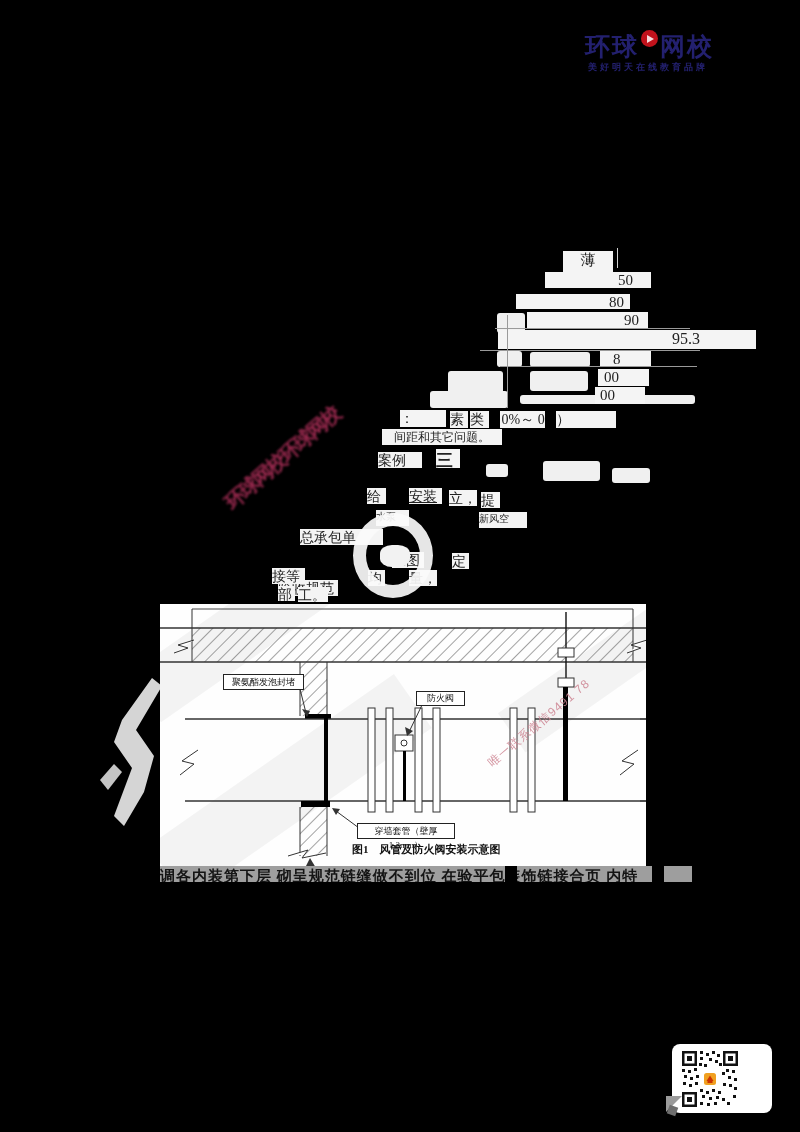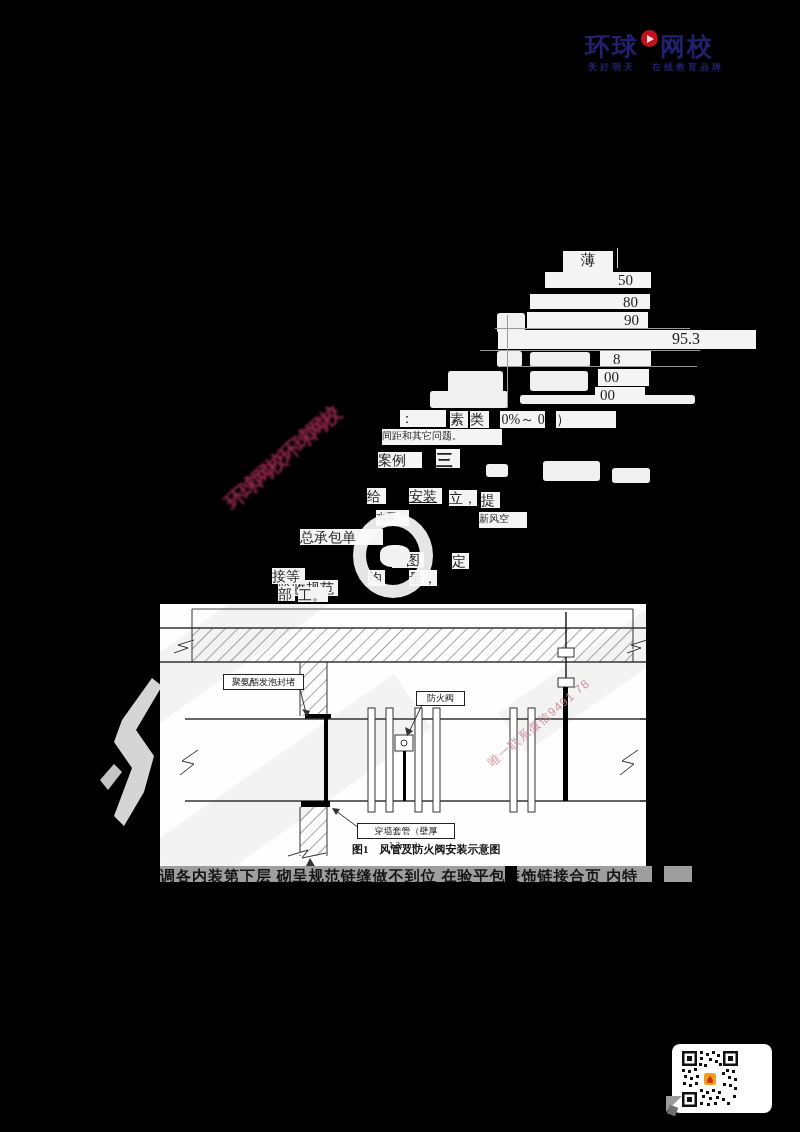--- a/index.html
+++ b/index.html
@@ -12,21 +12,21 @@
   .blob{position:absolute;background:#f0f0f0;border-radius:3px;}
   .tline{position:absolute;background:#9a9a9a;}
   
   .logo{position:absolute;left:585px;top:30px;display:flex;color:#23206f;
         font-weight:bold;font-size:25px;letter-spacing:2px;}
   .playdot{width:17px;height:17px;border-radius:50%;background:#c1121c;display:inline-flex;
            align-items:center;justify-content:center;margin:0 2px;}
   .playtri{width:0;height:0;border-left:7px solid #fff;border-top:4px solid transparent;
            border-bottom:4px solid transparent;margin-left:2px;opacity:.85;}
   .tagline{position:absolute;left:588px;top:61px;color:#23206f;font-size:9px;letter-spacing:3px;
-           display:flex;gap:16px;font-weight:bold;}
+           display:flex;gap:0;font-weight:bold;}
   
   .streak{position:absolute;left:228px;top:492px;width:178px;transform:rotate(-41deg);
           transform-origin:0 50%;color:#9c2a50;font-weight:bold;font-size:20px;letter-spacing:-2px;
           filter:blur(1px);opacity:.95;}
   
   .ring{position:absolute;left:353px;top:513px;width:80px;height:85px;border:13px solid rgba(250,250,250,.92);
         border-radius:50%;box-sizing:border-box;}
   .ringcore{position:absolute;left:380px;top:545px;width:30px;height:22px;background:#f2f2f2;border-radius:40%;}
   
   .panel{position:absolute;left:160px;top:604px;width:486px;height:264px;background:#fefefe;overflow:hidden;}
@@ -62,21 +62,21 @@
 <div class="tagline">
   <span>美好明天</span>
   <span>在线教育品牌</span>
 </div>
 
 <div>
   <div class="chip" style="left:563px;top:251px;width:50px;height:21px;font-size:15px;text-align:center;">薄</div>
   <div class="tline" style="left:617px;top:248px;width:1px;height:20px;background:#cfcfcf;"></div>
 
   <div class="chip num" style="left:545px;top:272px;width:88px;height:16px;font-size:15px;text-align:right;padding-right:18px;">50</div>
-  <div class="chip num" style="left:530px;top:294px;width:108px;height:15px;font-size:15px;text-align:right;padding-right:12px;">80</div>
+  <div class="chip num" style="left:516px;top:294px;width:108px;height:15px;font-size:15px;text-align:right;padding-right:6px;">80</div>
   <div class="blob" style="left:497px;top:313px;width:28px;height:20px;"></div>
   <div class="chip num" style="left:527px;top:312px;width:112px;height:16px;font-size:15px;text-align:right;padding-right:9px;">90</div>
   <div class="chip num" style="left:498px;top:330px;width:202px;height:19px;font-size:16px;text-align:right;padding-right:56px;">95.3</div>
   <div class="blob" style="left:497px;top:351px;width:25px;height:16px;"></div>
   <div class="blob" style="left:530px;top:352px;width:60px;height:15px;"></div>
   <div class="chip num" style="left:600px;top:351px;width:38px;height:15px;font-size:15px;padding-left:13px;">8</div>
   <div class="blob" style="left:448px;top:371px;width:55px;height:24px;"></div>
   <div class="blob" style="left:530px;top:371px;width:58px;height:20px;"></div>
   <div class="chip num" style="left:598px;top:369px;width:45px;height:17px;font-size:15px;padding-left:6px;">00</div>
   <div class="blob" style="left:430px;top:391px;width:78px;height:17px;"></div>
@@ -88,21 +88,21 @@
   <div class="tline" style="left:500px;top:366px;width:197px;height:1px;"></div>
   <div class="tline" style="left:507px;top:315px;width:1px;height:93px;"></div>
 </div>
 
 <div>
   <div class="chip" style="left:400px;top:410px;width:46px;height:17px;font-size:14px;">：</div>
   <div class="chip" style="left:450px;top:411px;width:18px;height:17px;font-size:14px;">素</div>
   <div class="chip" style="left:470px;top:411px;width:146px;height:17px;font-size:14px;">类（ 0%～ 0%）</div>
   <div class="abs" style="left:489px;top:411px;width:11px;height:17px;background:#000;"></div>
   <div class="abs" style="left:545px;top:411px;width:11px;height:17px;background:#000;"></div>
-  <div class="chip" style="left:382px;top:429px;width:120px;height:16px;font-size:10px;">间距和其它问题。</div>
+  <div class="chip" style="left:382px;top:429px;width:120px;height:16px;font-size:12px;text-align:center;">间距和其它问题。</div>
 
   <div class="chip" style="left:378px;top:452px;width:44px;height:16px;font-size:14px;">案例</div>
   <div class="chip" style="left:436px;top:449px;width:24px;height:19px;font-size:17px;font-weight:bold;">三</div>
   <div class="blob" style="left:543px;top:461px;width:57px;height:20px;"></div>
   <div class="blob" style="left:486px;top:464px;width:22px;height:13px;"></div>
   <div class="blob" style="left:612px;top:468px;width:38px;height:15px;"></div>
 
   <div class="chip" style="left:367px;top:488px;width:19px;height:16px;font-size:14px;">给</div>
   <div class="chip" style="left:409px;top:488px;width:33px;height:16px;font-size:14px;text-decoration:underline;">安装</div>
   <div class="chip" style="left:449px;top:490px;width:28px;height:16px;font-size:14px;">立，</div>

